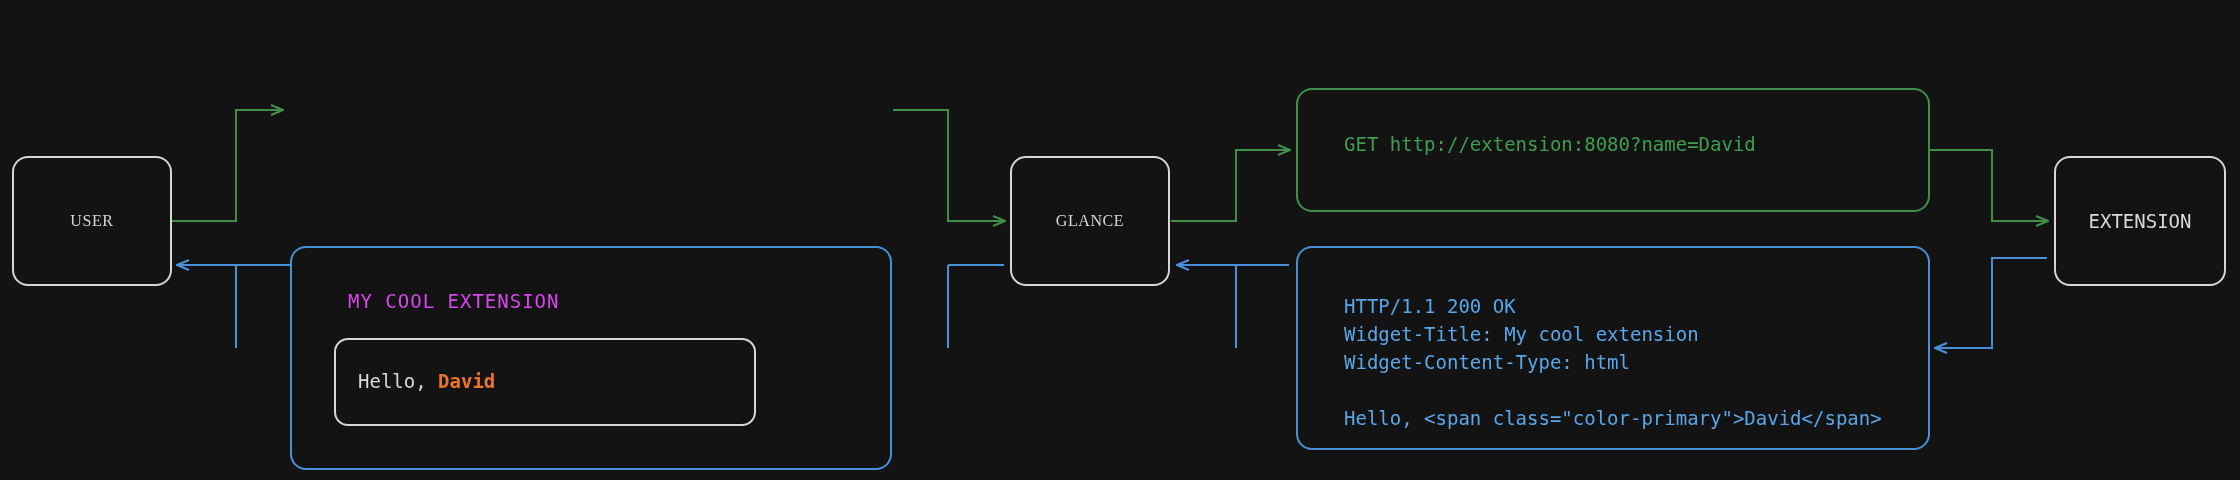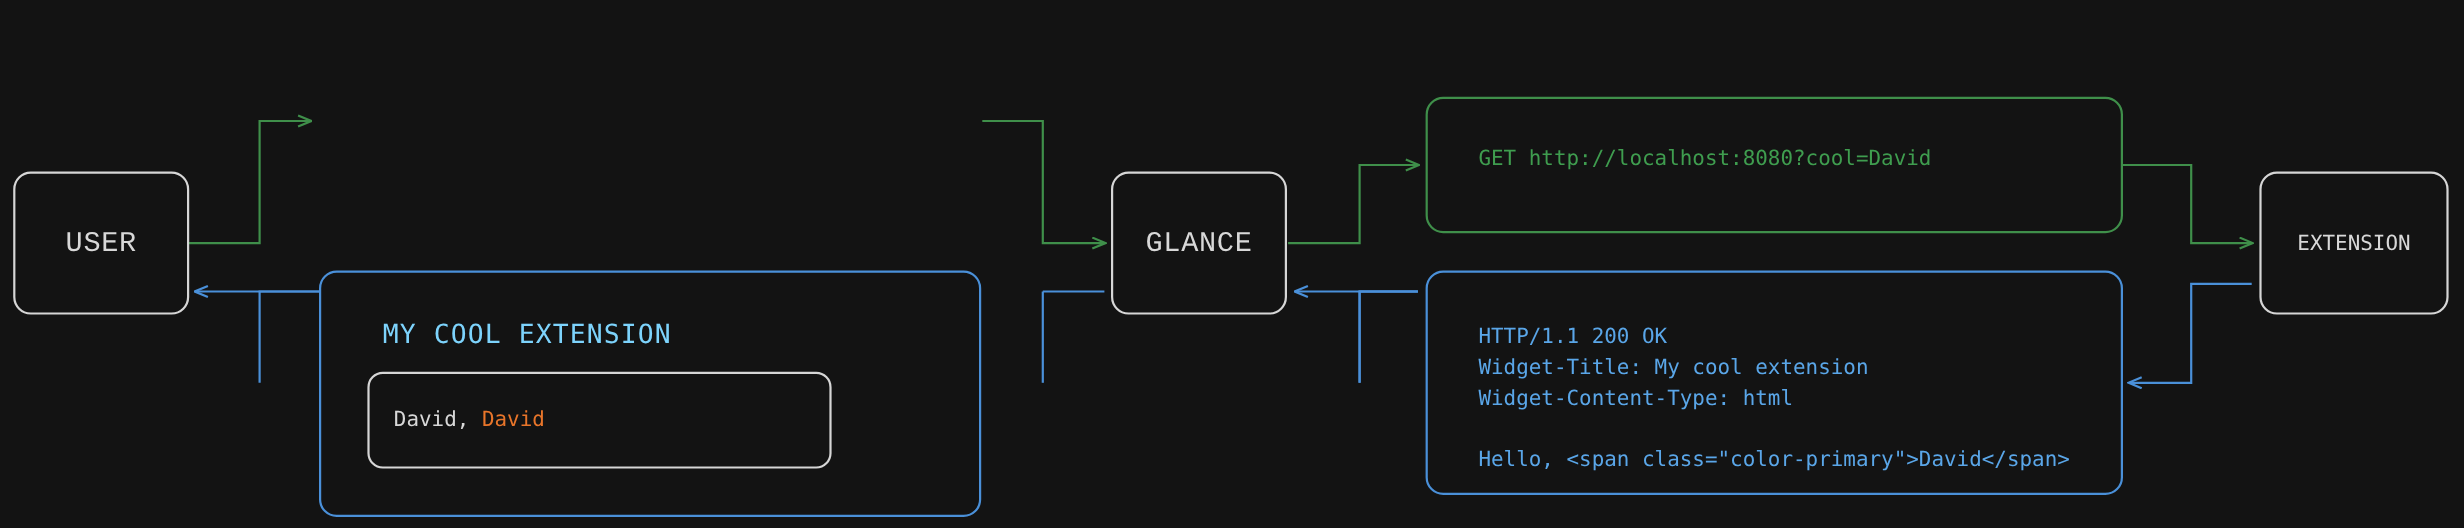--- a/index.html
+++ b/index.html
@@ -9,49 +9,49 @@
   }
   #stage{position:relative;width:2240px;height:480px;background:#131313;}
   svg#wires{position:absolute;left:0;top:0;width:2240px;height:480px;}
 
   .node{
     position:absolute;box-sizing:border-box;
     border:2px solid #d6d6d6;border-radius:16px;background:#131313;
     display:flex;align-items:center;justify-content:center;
   }
   .node-label{
-    font-family:Liberation Mono, monospace;
-    font-size:26px;letter-spacing:.6px;color:#d8d8d8;
+    font-family:Liberation Serif, serif;
+    font-size:16px;letter-spacing:.6px;color:#d8d8d8;
   }
   .node-label.mono{
     font-family:"DejaVu Sans Mono","Liberation Mono",monospace;
     font-size:19px;letter-spacing:0;
   }
 
   .card{
     position:absolute;box-sizing:border-box;
     border:2px solid #3f8f4a;border-radius:16px;background:#131313;
   }
   .card.blue{border-color:#4a90d9;}
   .card.white{border-color:#d6d6d6;}
 
   pre.code{
     margin:0;font-family:"DejaVu Sans Mono","Liberation Mono",monospace;
     font-size:19px;line-height:28px;white-space:pre;color:#3f9d4f;
   }
   pre.code.blue{color:#5aa6e8;}
   .widget-title{
     font-family:"DejaVu Sans Mono","Liberation Mono",monospace;
-    font-size:24px;color:#7dd3fc;letter-spacing:1px;
+    font-size:19px;color:#d946ef;letter-spacing:1px;
   }
   .widget-body{
     font-family:"DejaVu Sans Mono","Liberation Mono",monospace;
     font-size:19px;color:#d8d8d8;
   }
-  .accent{color:#e8752a;}
+  .accent{color:#e8752a;font-weight:bold;}
 </style>
 </head>
 <body>
 
 <div id="stage">
 
   <svg id="wires" viewBox="0 0 2240 480" xmlns="http://www.w3.org/2000/svg">
     <defs>
       <marker id="ah-green" markerWidth="14" markerHeight="14" refX="12" refY="6" orient="auto" markerUnits="userSpaceOnUse">
         <path d="M1,1 L13,6 L1,11" fill="none" stroke="#3f8f4a" stroke-width="2"></path>
@@ -105,33 +105,33 @@
   <div class="node" style="left:2054px;top:156px;width:172px;height:130px;">
     <span class="node-label mono">EXTENSION</span>
   </div>
 
   <div class="node" style="left:1010px;top:156px;width:160px;height:130px;">
     <span class="node-label">GLANCE</span>
   </div>
 
 
   <div class="card" style="left:1296px;top:88px;width:634px;height:124px;">
-    <pre class="code" style="padding:40px 0 0 46px;">GET http://localhost:8080?cool=David</pre>
+    <pre class="code" style="padding:40px 0 0 46px;">GET http://extension:8080?name=David</pre>
   </div>
 
   <div class="card blue" style="left:1296px;top:246px;width:634px;height:204px;">
     <pre class="code blue" style="padding:44px 0 0 46px;">HTTP/1.1 200 OK
 Widget-Title: My cool extension
 Widget-Content-Type: html
 
 Hello, &lt;span class="color-primary"&gt;David&lt;/span&gt;</pre>
   </div>
 
   <div class="card blue" style="left:290px;top:246px;width:602px;height:224px;">
     <div class="widget-title" style="padding:42px 0 0 56px;">MY COOL EXTENSION</div>
     <div class="card white" style="left:42px;top:90px;width:422px;height:88px;border-radius:14px;">
       <div class="widget-body" style="padding:30px 0 0 22px;">
-        <span>David, </span><span class="accent">David</span>
+        <span>Hello, </span><span class="accent">David</span>
       </div>
     </div>
   </div>
 
 </div>
 
 </body></html>

